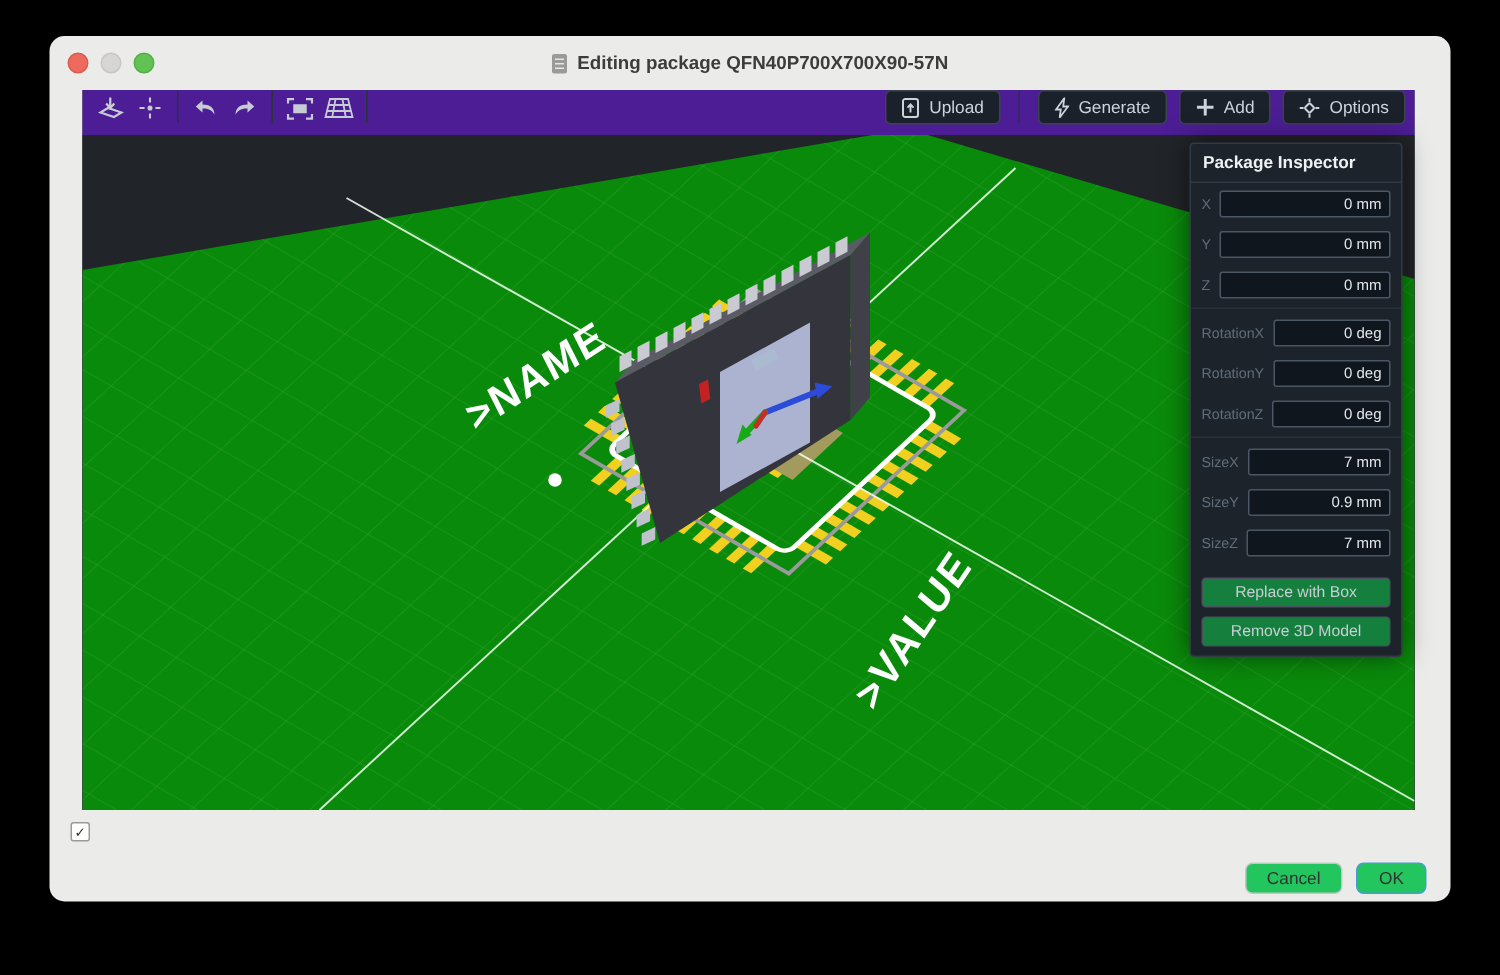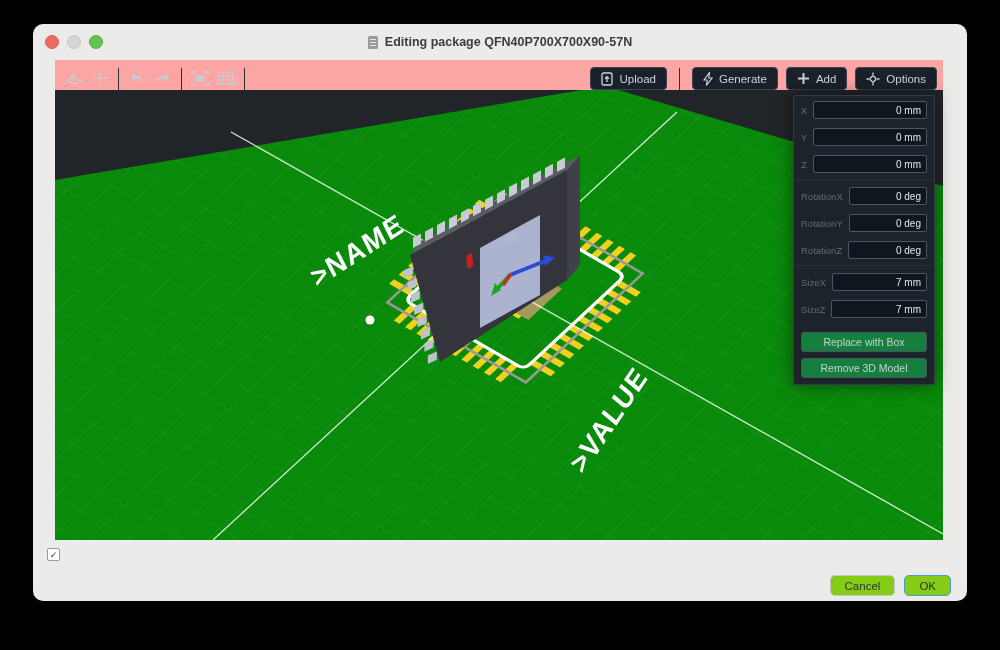--- a/index.html
+++ b/index.html
@@ -12,21 +12,21 @@
   .light{width:12px;height:12px;border-radius:50%;}
   .light.red{background:#ee6a5f;border:.5px solid #d95d52;}
   .light.gray{background:#d8d6d4;border:.5px solid #c8c6c4;}
   .light.green{background:#61c354;border:.5px solid #53b046;}
   .titlewrap{display:flex;align-items:flex-end;gap:7px;font-size:12.5px;font-weight:700;color:#3c3c3c;}
   .docicon{width:10px;height:13px;background:#9a9a9a;border-radius:1.5px;position:relative;}
   .docicon:after{content:"";position:absolute;left:2px;top:3px;right:2px;height:1.2px;background:#e8e8e8;
     box-shadow:0 3px 0 #e8e8e8,0 6px 0 #e8e8e8;}
   
   .content{position:absolute;left:22px;top:36px;width:888px;height:480px;background:#141a21;}
-  .toolbar{height:30px;display:flex;align-items:flex-end;background:#fca5a5;padding:0 6px;box-sizing:border-box;}
+  .toolbar{height:30px;display:flex;align-items:flex-start;background:#4c1d95;padding:0 6px;box-sizing:border-box;}
   .tbicon{width:26px;height:24px;display:flex;align-items:center;justify-content:center;color:#c6ccd4;cursor:pointer;}
   .tbicon svg{display:block;}
   .sep{width:1px;height:22px;background:#2a323c;margin:0 5px;}
   .spacer{flex:1;}
   .tbbtn{display:flex;align-items:center;gap:6px;height:23px;padding:0 10px;margin-left:8px;
     border:1px solid #3a434e;border-radius:4px;background:#1a212a;color:#ccd3da;font-size:11.5px;cursor:pointer;}
   .tbbtn svg{display:block;}
   
   .viewport{position:relative;width:888px;height:450px;background:#1f2125;}
   
@@ -40,21 +40,21 @@
     color:#e3e7ec;font-size:10px;text-align:right;padding:0 5px;font-family:Liberation Sans, sans-serif;}
   .pbtn{display:block;width:calc(100% - 14px);margin:6px 7px 0;height:20px;background:#15803d;
     border:1px solid #49525e;border-radius:3px;color:#c7ced6;font-size:10.5px;cursor:pointer;
     font-family:"Liberation Sans",sans-serif;}
   
   .checkrow{position:absolute;left:14px;top:524px;display:flex;align-items:center;gap:4px;}
   .checkbox{width:11px;height:11px;background:#fff;border:1px solid #9a9a9a;border-radius:2px;
     display:flex;align-items:center;justify-content:center;font-size:9px;color:#333;cursor:pointer;}
   .checklabel{font-size:11px;color:#1d1d1f;}
   .dlgbtns{position:absolute;right:16px;top:551px;display:flex;gap:9px;}
-  .dlgbtn{height:21px;padding:0 14px;border-radius:5px;background:#84cc16;border:1px solid #c6c6c6;
+  .dlgbtn{height:21px;padding:0 14px;border-radius:5px;background:#22c55e;border:1px solid #c6c6c6;
     font-size:11.5px;color:#333;cursor:pointer;font-family:"Liberation Sans",sans-serif;}
   .dlgbtn.ok{border:1.5px solid #4a9bd5;}
 </style>
 </head>
 <body>
 
 <div class="window">
 
   <div class="titlebar">
     <div class="lights">
@@ -229,20 +229,21 @@
           <polygon points="446,200 436,206 440,193" fill="#18a818"></polygon>
           <line x1="455" y1="185" x2="449" y2="194" stroke="#c03028" stroke-width="3.5"></line>
         </g>
 
         <text transform="translate(262,198) rotate(-33) skewX(-6)" font-size="28" font-weight="bold" fill="#ffffff" letter-spacing="1.5" font-family="Liberation Sans, sans-serif">&gt;NAME</text>
         <text transform="translate(528,385) rotate(-56) skewX(-6)" font-size="28" font-weight="bold" fill="#ffffff" letter-spacing="1.5" font-family="Liberation Sans, sans-serif">&gt;VALUE</text>
       </svg>
 
       
       <div class="panel">
+        <div class="panel-h">Package Inspector</div>
         <div class="prow">
             <span class="plabel">X</span>
             <input class="pinput" value="0 mm" style="">
           </div>
         <div class="prow">
             <span class="plabel">Y</span>
             <input class="pinput" value="0 mm" style="">
           </div>
         <div class="prow">
             <span class="plabel">Z</span>
@@ -256,20 +257,24 @@
             <span class="plabel">RotationY</span>
             <input class="pinput" value="0 deg" style="">
           </div>
         <div class="prow">
             <span class="plabel">RotationZ</span>
             <input class="pinput" value="0 deg" style="">
           </div>
         <div class="prow group">
             <span class="plabel">SizeX</span>
             <input class="pinput" value="7 mm" style="">
+          </div>
+        <div class="prow">
+            <span class="plabel">SizeY</span>
+            <input class="pinput" value="0.9 mm" style="">
           </div>
         <div class="prow">
             <span class="plabel">SizeZ</span>
             <input class="pinput" value="7 mm" style="">
           </div>
         <button class="pbtn" style="margin-top:10px">Replace with Box</button>
         <button class="pbtn">Remove 3D Model</button>
       </div>
     </div>
 

